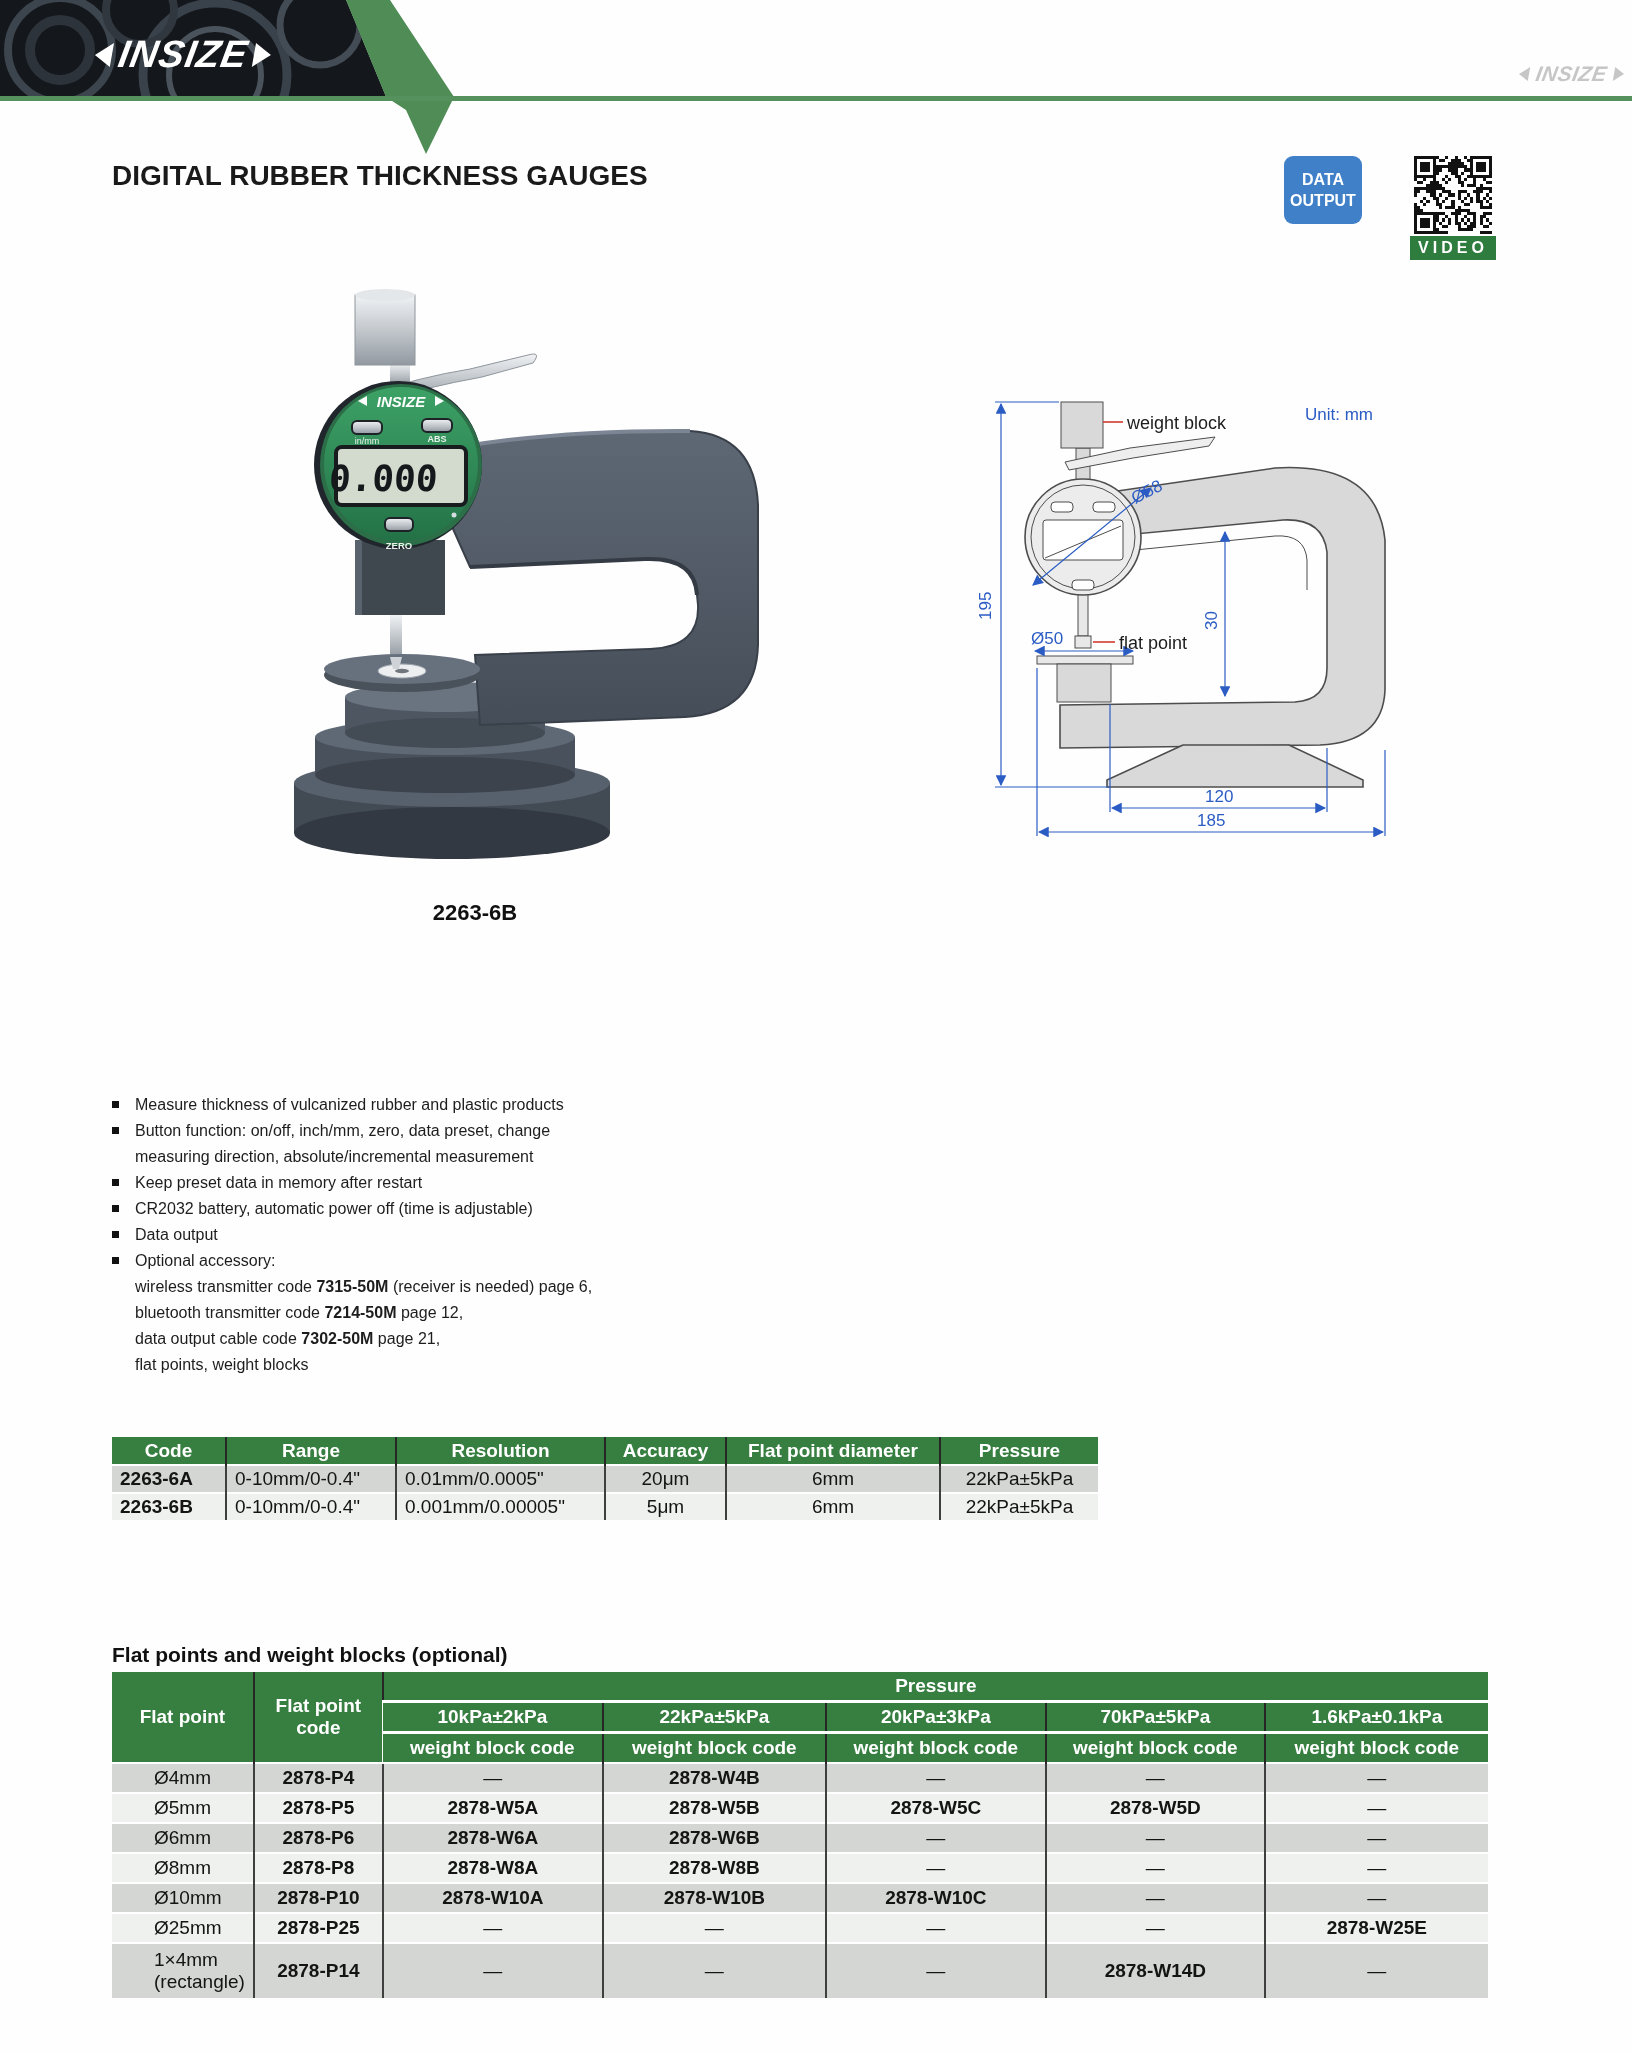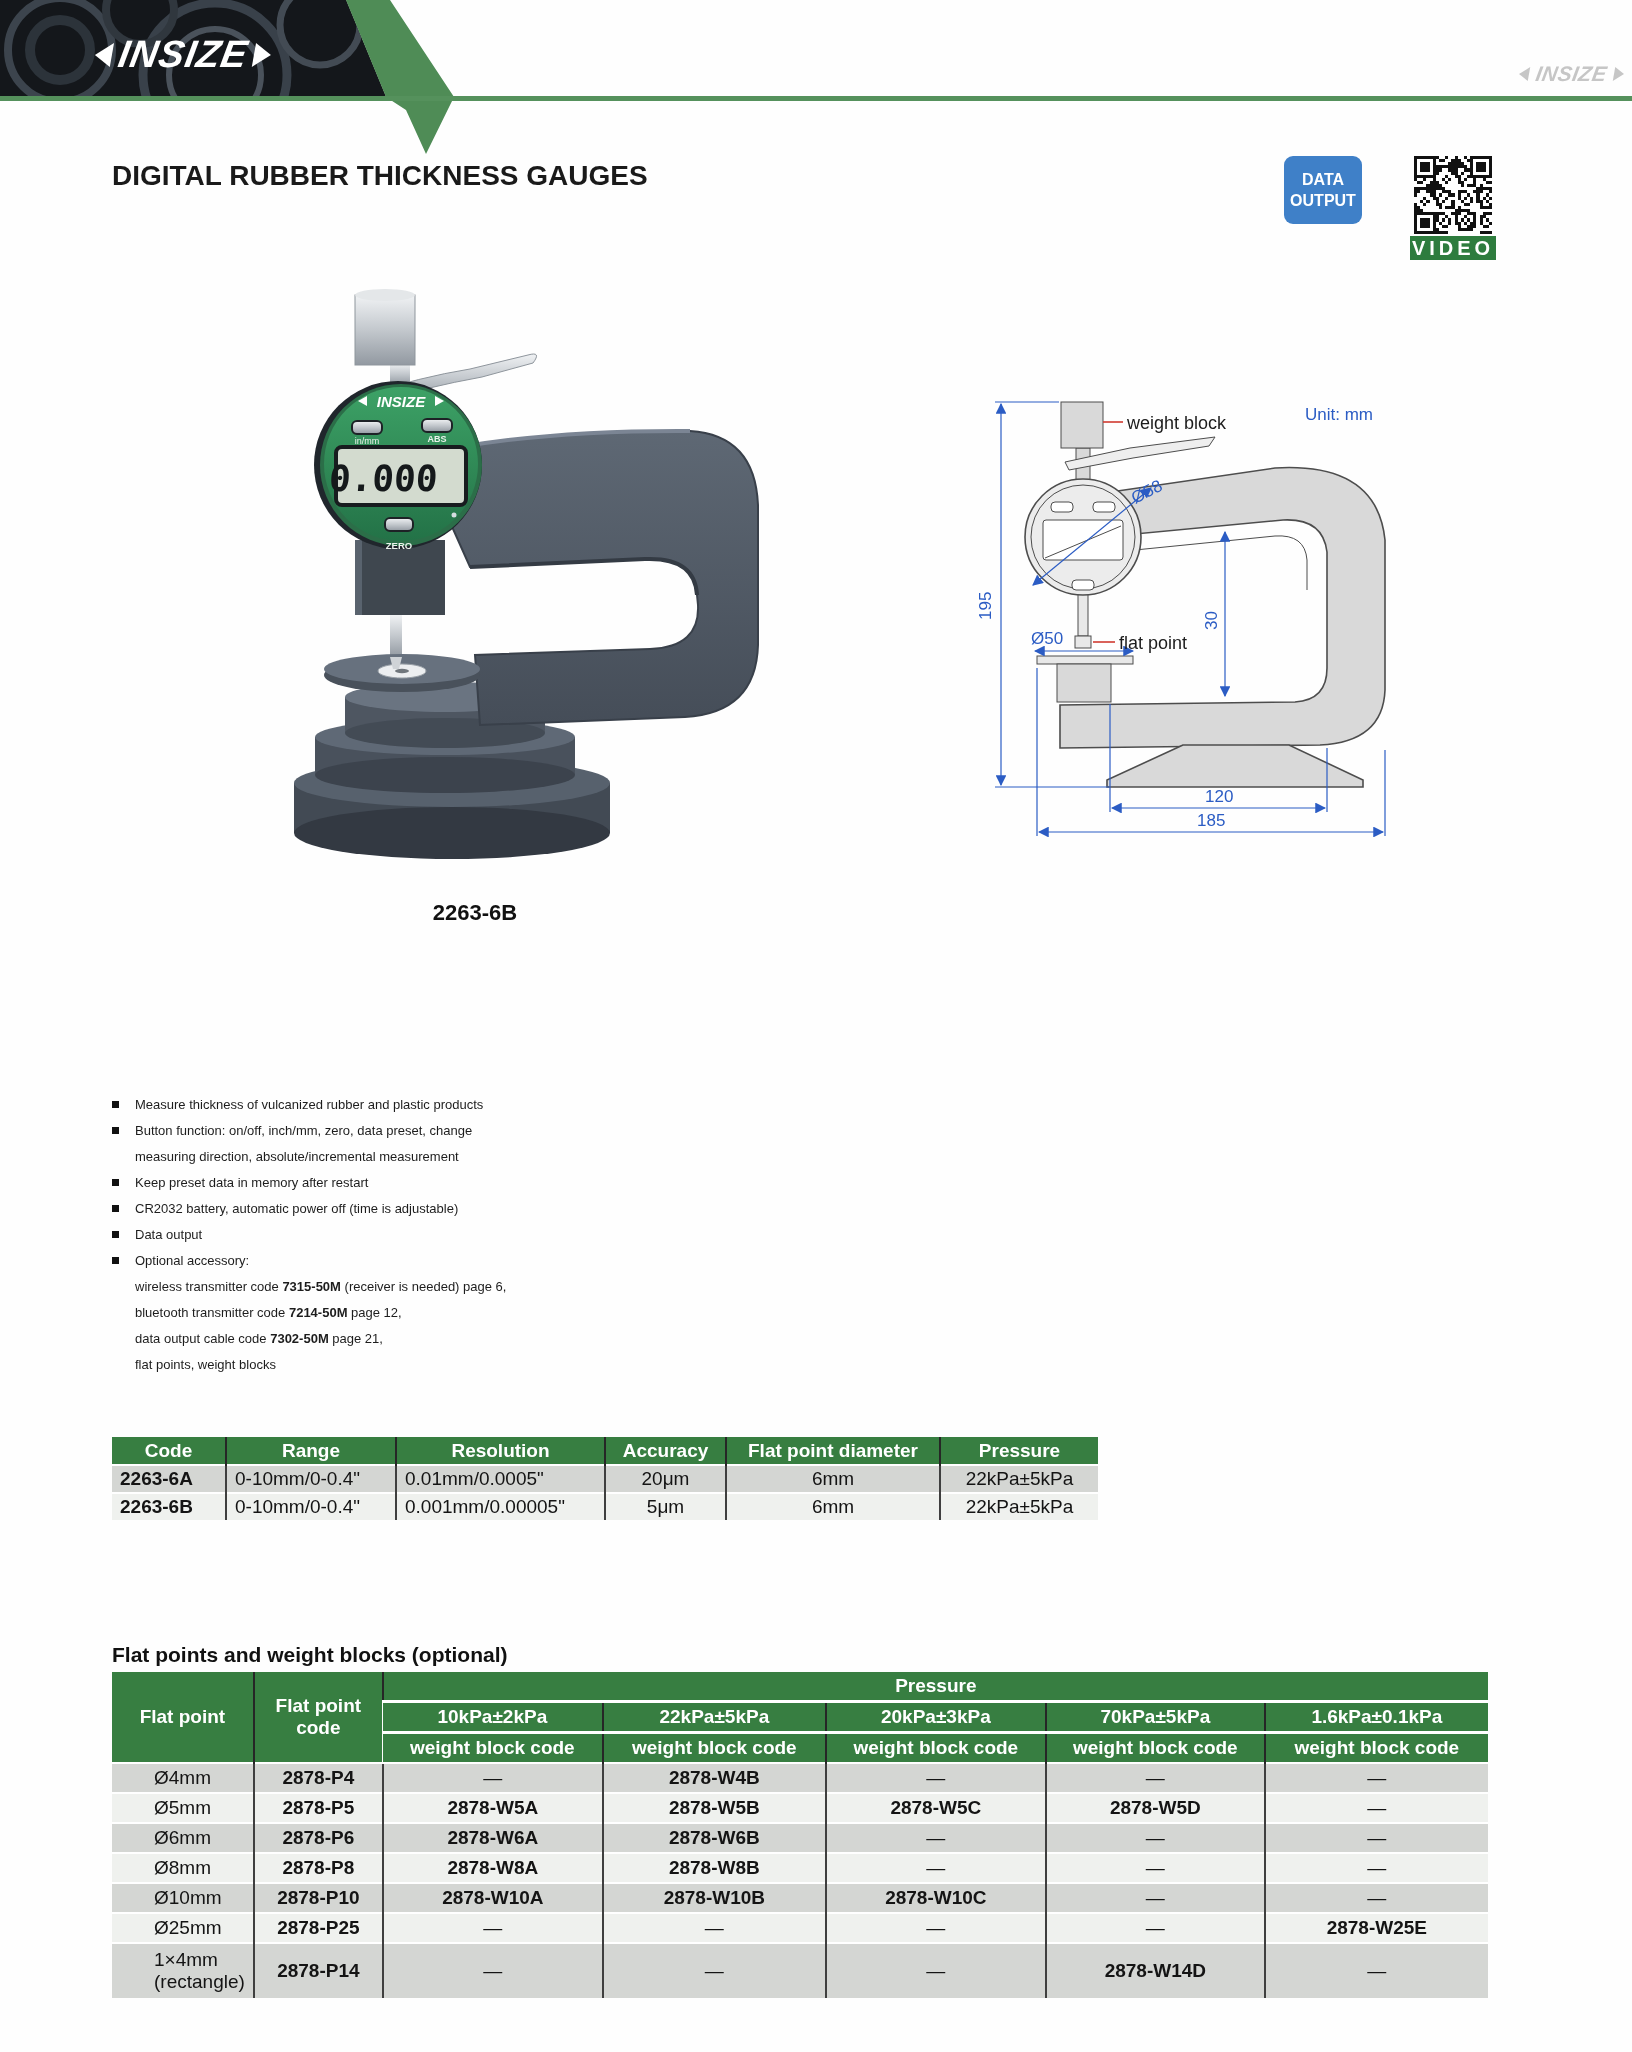--- a/index.html
+++ b/index.html
@@ -23,31 +23,31 @@
   .brand-faded .tri.left{border-right:10px solid #c6c6c6;}
   .brand-faded .tri.right{border-left:10px solid #c6c6c6;}
 
   
   .title{left:112px;top:160px;font-size:28px;font-weight:bold;color:#1a1a1a;letter-spacing:0px;}
   .badge{left:1284px;top:156px;width:78px;height:68px;background:var(--badge-blue);border-radius:9px;
          color:#fff;font-weight:bold;font-size:16px;line-height:21px;text-align:center;
          display:flex;flex-direction:column;justify-content:center;}
   .qr{left:1414px;top:156px;width:78px;height:78px;}
   .videobar{left:1410px;top:236px;width:86px;height:24px;background:var(--video-green);color:#fff;
-            font-weight:bold;font-size:20px;letter-spacing:4px;text-align:center;line-height:24px;}
+            font-weight:bold;font-size:16px;letter-spacing:4px;text-align:center;line-height:24px;}
 
   
   .photo{left:230px;top:225px;}
   .caption{left:205px;top:900px;width:540px;text-align:center;font-size:22px;font-weight:bold;color:#111;}
   .drawing{left:975px;top:290px;}
   .dim-blue{fill:var(--dim-blue);font-size:17px;}
   .dim-lbl{fill:#1c1c1c;font-size:18px;}
 
   
-  .features{left:112px;top:1092px;font-size:13px;line-height:26px;color:#1d1d1d;}
+  .features{left:112px;top:1092px;font-size:16px;line-height:26px;color:#1d1d1d;}
   .feat-line{position:relative;padding-left:23px;white-space:nowrap;}
   .feat-line .sq{position:absolute;left:0;top:9px;width:7px;height:7px;background:#111;}
   .b{font-weight:bold;}
 
   
   table.ctab{border-collapse:collapse;table-layout:fixed;font-size:19px;color:#141414;}
   .ctab th{background:var(--tbl-green);color:#fff;font-weight:bold;padding:0 8px;}
   .ctab td{padding:0 8px;}
   .ctab td,.ctab th{overflow:hidden;}
   .ctab td{border-left:2px solid #3f3f3f;border-top:2px solid #fff;}

